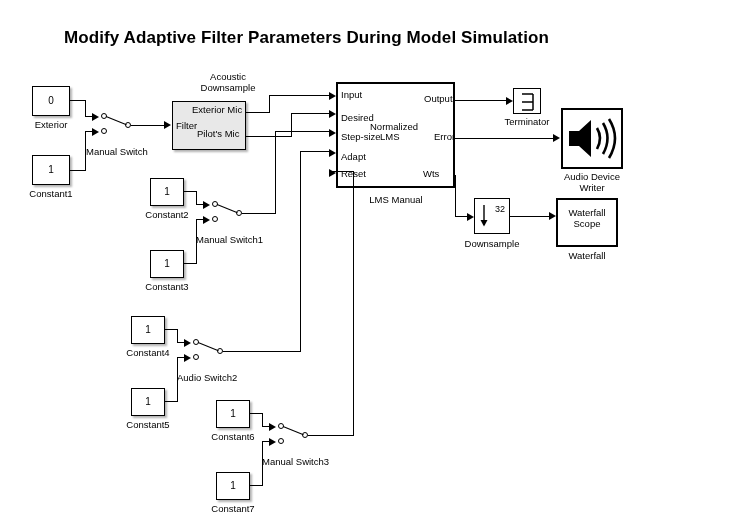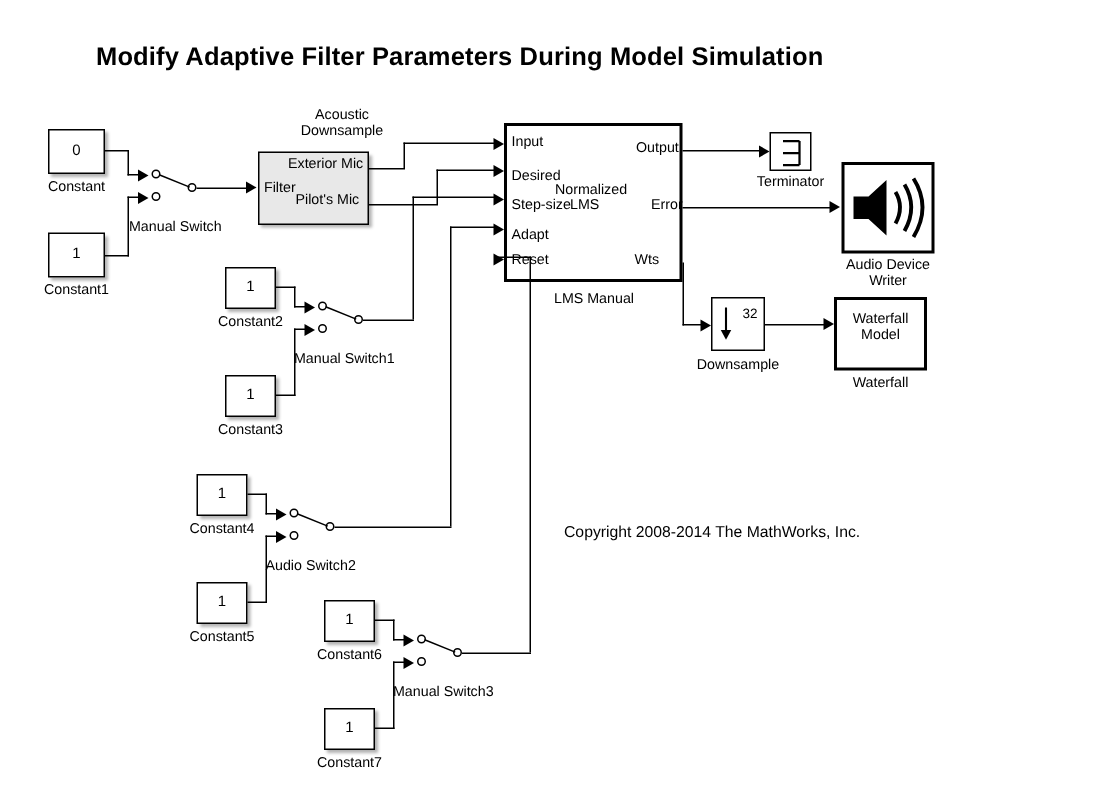--- a/index.html
+++ b/index.html
@@ -90,21 +90,21 @@
 </style>
 </head>
 <body>
 
 <div id="canvas">
 
   <div class="ttl" style="left:64px;top:28px;">Modify Adaptive Filter Parameters During Model Simulation</div>
 
   <div class="blk" style="left:32px;top:86px;width:38px;height:30px;"></div>
   <div class="cval" style="left:32px;top:96px;width:38px;">0</div>
-  <div class="lab c" style="left:17px;top:119px;width:68px;">Constant</div>
+  <div class="lab c" style="left:17px;top:119px;width:68px;">Exterior</div>
 
   <div class="wire wh" style="left:70px;top:100px;width:16px;"></div>
   <div class="wire wv" style="left:85px;top:100px;height:17px;"></div>
   <div class="wire wh" style="left:85px;top:116px;width:8px;"></div>
   <div class="arw" style="left:92px;top:112.5px;"></div>
 
   <div class="blk" style="left:32px;top:155px;width:38px;height:30px;"></div>
   <div class="cval" style="left:32px;top:165px;width:38px;">1</div>
   <div class="lab c" style="left:12px;top:188px;width:78px;">Constant1</div>
 
@@ -196,21 +196,21 @@
     </svg>
   </div>
   <div class="cval" style="left:490px;top:205px;width:20px;font-size:9px;">32</div>
   <div class="lab c" style="left:459px;top:238px;width:66px;">Downsample</div>
 
   <div class="wire wh" style="left:510px;top:215.5px;width:42px;"></div>
   <div class="arw" style="left:549px;top:212px;"></div>
 
   <div class="blk thick noshadow" style="left:556px;top:198px;width:62px;height:49px;"></div>
   <div class="lab c" style="left:556px;top:207px;width:62px;">Waterfall</div>
-  <div class="lab c" style="left:556px;top:218px;width:62px;">Model</div>
+  <div class="lab c" style="left:556px;top:218px;width:62px;">Scope</div>
   <div class="lab c" style="left:556px;top:250px;width:62px;">Waterfall</div>
 
   <div class="blk" style="left:150px;top:178px;width:34px;height:28px;"></div>
   <div class="cval" style="left:150px;top:187px;width:34px;">1</div>
   <div class="lab c" style="left:133px;top:209px;width:68px;">Constant2</div>
 
   <div class="wire wh" style="left:184px;top:191px;width:13px;"></div>
   <div class="wire wv" style="left:196px;top:191px;height:14px;"></div>
   <div class="wire wh" style="left:196px;top:204px;width:8px;"></div>
   <div class="arw" style="left:203px;top:200.5px;"></div>
@@ -289,15 +289,14 @@
     <div class="knob" style="left:278px;top:438px;"></div>
     <div class="knob" style="left:302px;top:432px;"></div>
     <div class="blade" style="left:283px;top:426px;width:22px;transform:rotate(22deg);"></div>
   </div>
   <div class="lab" style="left:262px;top:456px;">Manual Switch3</div>
 
   <div class="wire wh" style="left:308px;top:434.5px;width:46px;"></div>
   <div class="wire wv" style="left:352.5px;top:171px;height:264px;"></div>
   <div class="wire wh" style="left:330px;top:171px;width:24px;"></div>
 
-  <div class="copy" style="left:376px;top:349px;">Copyright 2008-2014 The MathWorks, Inc.</div>
 
 </div>
 
 </body></html>

